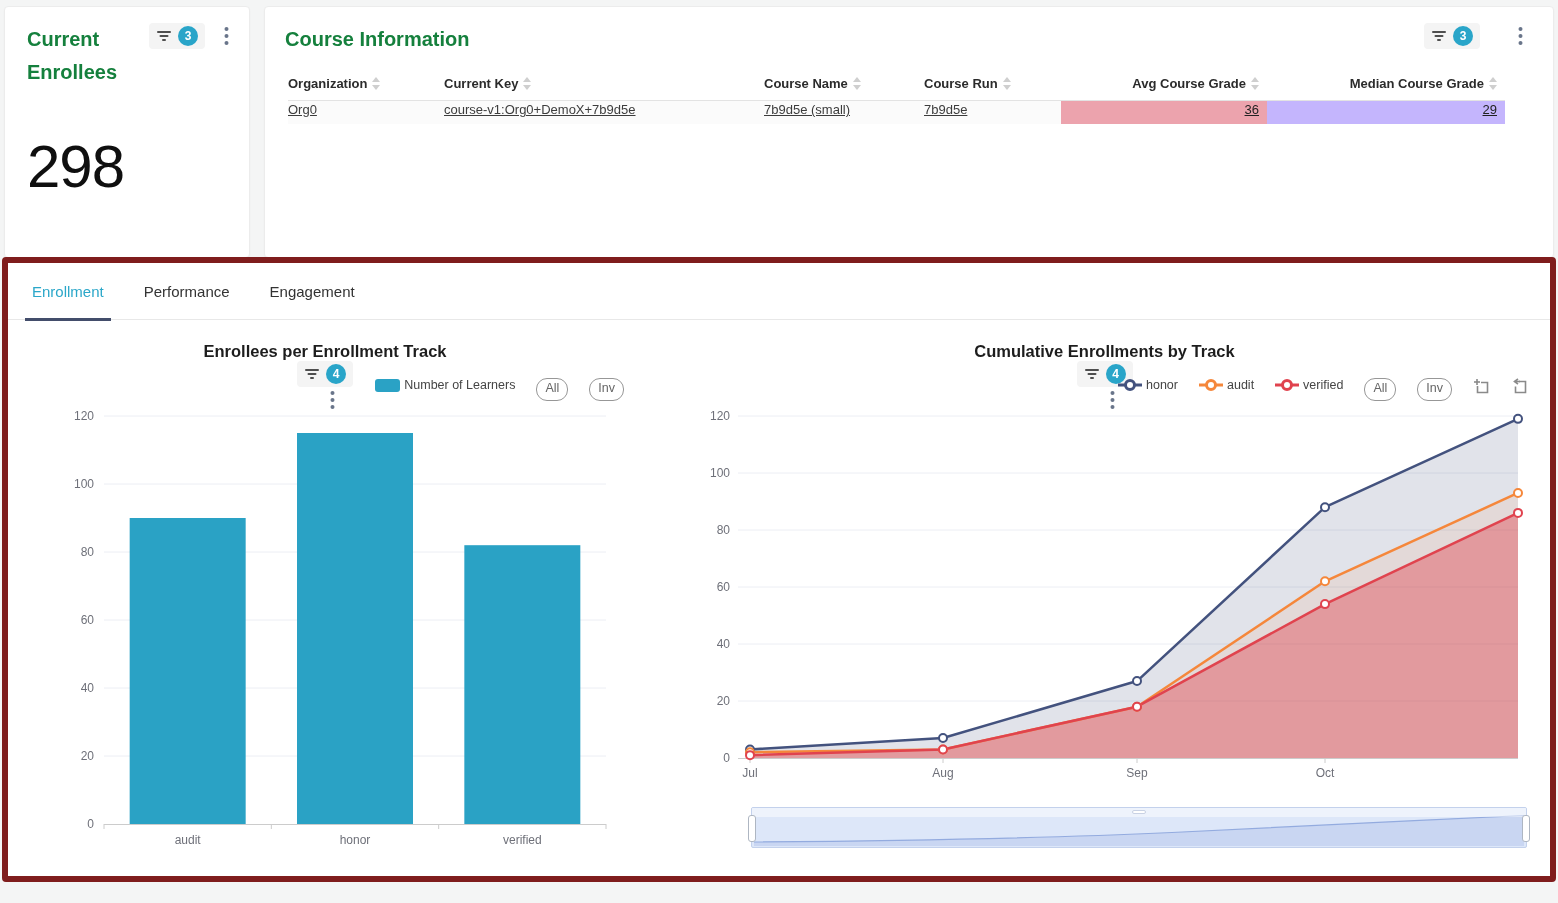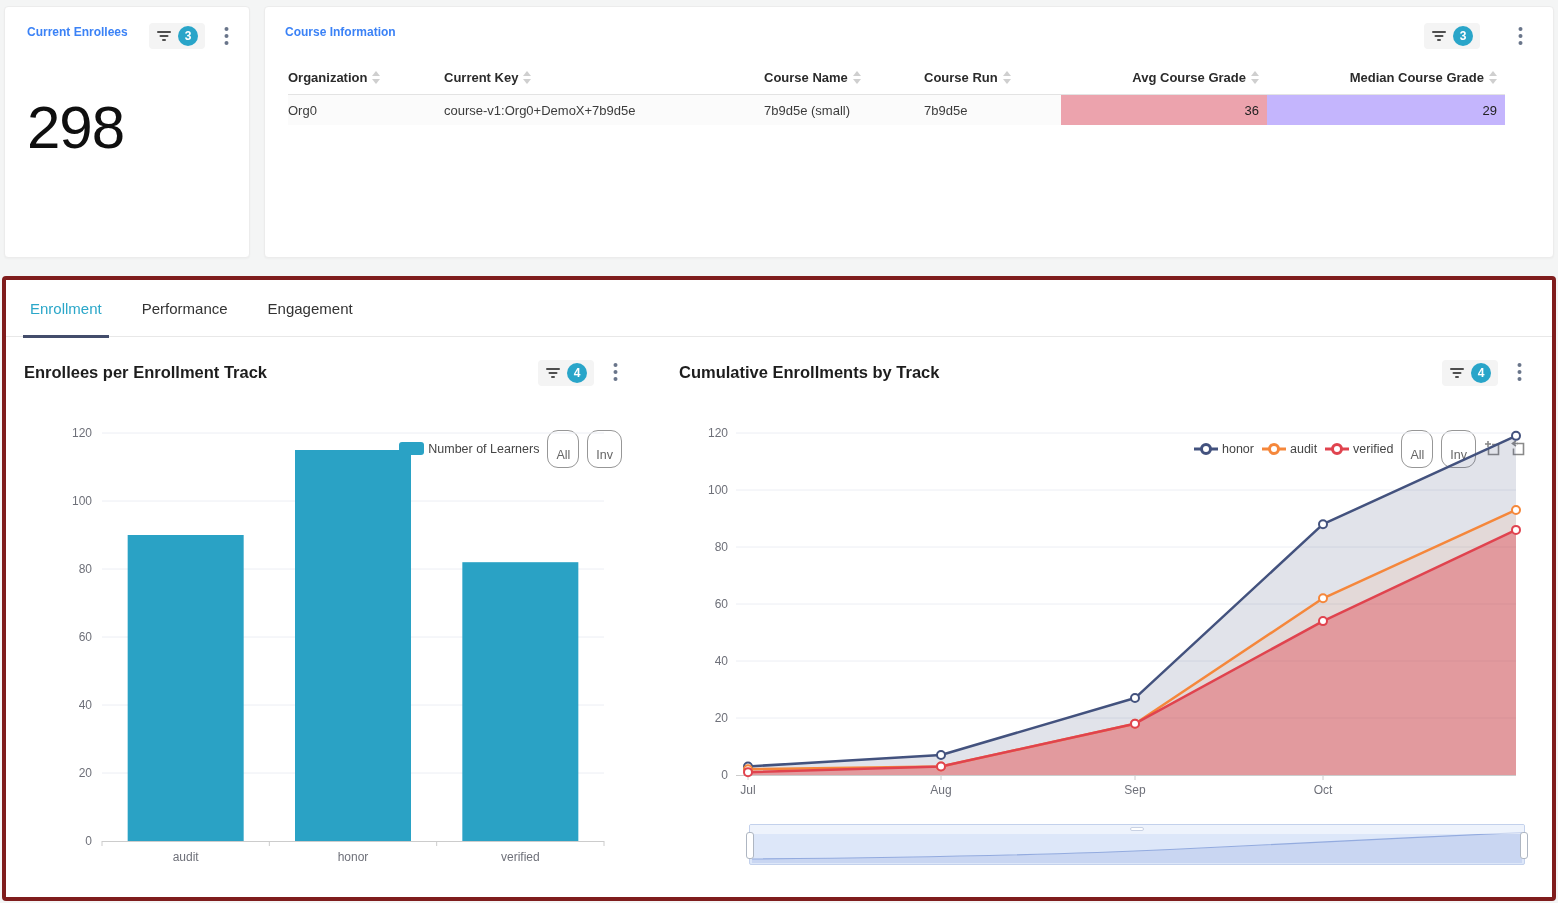--- a/index.html
+++ b/index.html
@@ -13,21 +13,21 @@
   }
   .card {
     position:absolute; background:#fff; border:1px solid #ececec;
     border-radius:4px; box-shadow:0 1px 2px rgba(0,0,0,0.03);
   }
   
   #big-number-card { left:4px; top:6px; width:246px; height:252px; padding:16px 16px 0 22px; }
   #course-info-card { left:264px; top:6px; width:1290px; height:252px; padding:14px 0 0 0; }
 
   .card-header { display:flex; align-items:flex-start; }
-  .hdr-title { font-size:12px; font-weight:700; color:#3b82f6; line-height:1.65; }
+  .hdr-title { font-size:20px; font-weight:700; color:#15803d; line-height:1.65; }
   #big-number-card .hdr-title { width:108px; }
   .hdr-spacer { flex:1; }
 
   .filter-chip {
     display:flex; align-items:center; gap:6px; background:#f4f4f4;
     border-radius:4px; padding:3px 7px; height:26px; cursor:pointer;
   }
   .filter-badge {
     width:20px; height:20px; border-radius:50%; background:#29a5c9;
     color:#fff; font-size:12px; font-weight:700; display:flex;
@@ -41,57 +41,57 @@
   }
 
   
   #course-info-card .card-header { padding:2px 26px 0 20px;gap:19px; }
   table.ci { border-collapse:collapse; table-layout:fixed; margin:14px 0 0 23px; font-size:13px; }
   table.ci th {
     text-align:left; font-weight:700; color:#2b2b2b; padding:6px 8px 7px 0;
     border-bottom:1px solid #e3e3e3; white-space:nowrap; cursor:pointer;margin-left:8px;
   }
   table.ci th.num, table.ci td.num { text-align:right; }
-  table.ci td { padding:8px 8px 7px 0; color:#3c3c3c; background:#fbfbfb; white-space:nowrap; overflow:hidden; }
+  table.ci td { padding:1px 8px 7px 0; color:#3c3c3c; background:#fbfbfb; white-space:nowrap; overflow:hidden;text-decoration:underline; }
   table.ci td.grade-cell { padding-right:8px; color:#222; }
   .sort-caret { display:inline-block; vertical-align:-2px; margin-left:5px; }
 
   
   #bottom-panel {
-    position:absolute; left:2px; top:276px; width:1554px; height:625px;
-    background:#fff; border:4px solid #7f1d1d; border-radius:4px;
+    position:absolute; left:2px; top:257px; width:1554px; height:625px;
+    background:#fff; border:6px solid #7f1d1d; border-radius:4px;
   }
   .tabbar { height:57px; border-bottom:1px solid #e8e8e8; display:flex; align-items:center; padding-left:17px; }
   .tab {
     position:relative; font-size:15px; color:#333; padding:0 7px; margin-right:26px;
     height:57px; display:flex; align-items:center; cursor:pointer;
   }
   .tab.active { color:#2ba7c9; }
   .tab.active::after {
     content:""; position:absolute; left:0; right:0; bottom:-1px; height:3px; background:#434d6b;
   }
 
   .chart-panel { position:absolute; top:57px; height:568px; }
   #bar-panel  { left:0; width:650px; }
   #line-panel { left:650px; width:904px; }
 
-  .chart-hdr { position:absolute; top:22px; left:0; right:0; display:flex; align-items:center; padding:0 34px 0 0; }
+  .chart-hdr { position:absolute; top:22px; left:0; right:0; display:flex; align-items:center; padding:0 34px 0 0;flex-direction:column; }
   #bar-panel  .chart-hdr { padding-left:18px; }
   #line-panel .chart-hdr { padding-left:23px; }
   .chart-title { font-size:16.5px; font-weight:700; color:#1d1d1d; }
 
   .legend-row {
-    position:absolute; top:58px; right:34px; display:flex; align-items:center; gap:8px;
-    font-size:12.5px; color:#454545;margin-top:35px;
+    position:absolute; top:58px; right:34px; display:flex; align-items:flex-start; gap:21px;
+    font-size:12.5px; color:#454545;
   }
   .legend-item { display:flex; align-items:center; gap:4px; cursor:pointer; }
   .swatch { width:25px; height:13px; border-radius:3px; display:inline-block; }
   .pill {
     border:1px solid #979797; border-radius:11px; color:#666; font-size:12.5px;
-    padding:16px 8px 2px; background:#fff; cursor:pointer; line-height:1.4;
+    padding:1px 8px 2px; background:#fff; cursor:pointer; line-height:1.4;
   }
   .tool-icon { cursor:pointer; display:flex; align-items:center; }
 
   .chart-svg { position:absolute; left:0; }
   #bar-svg  { top:76px; }
   #line-svg { top:80px; }
 
   
   #datazoom {
     position:absolute; left:93px; top:487px; width:776px; height:41px;

